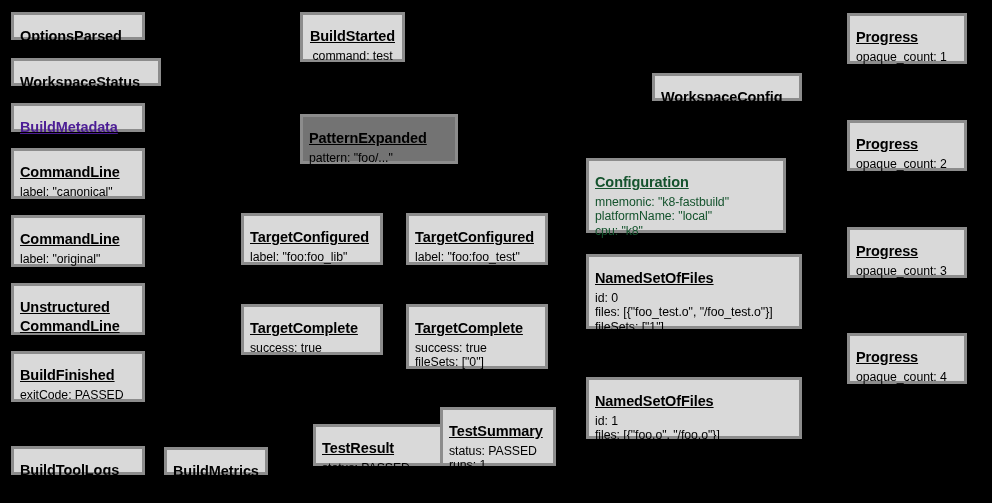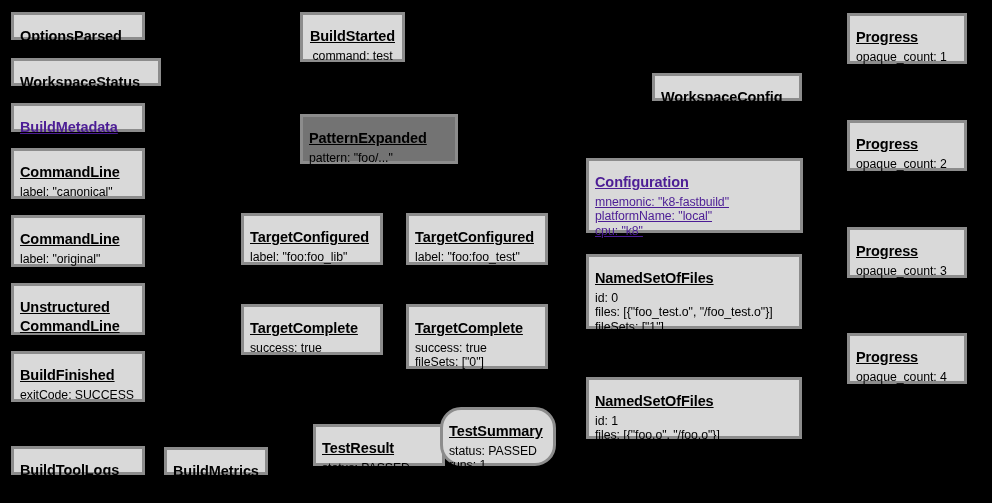--- a/index.html
+++ b/index.html
@@ -79,21 +79,21 @@
       <div class="node-fields">
         <div class="field">label: "original"</div>
       </div>
     </div>
     <div class="node" style="left: 11px; top: 283px; width: 134px; height: 52px; background: rgb(217, 217, 217); border-color: rgb(140, 140, 140); color: rgb(0, 0, 0);">
       <div class="node-title-block"><span class="node-title tline">Unstructured</span><br><span class="node-title tline">CommandLine</span></div>
     </div>
     <div class="node" style="left: 11px; top: 351px; width: 134px; height: 51px; background: rgb(217, 217, 217); border-color: rgb(140, 140, 140); color: rgb(0, 0, 0);">
       <div class="node-title-block"><span class="node-title tline">BuildFinished</span></div>
       <div class="node-fields">
-        <div class="field">exitCode: SUCCESS</div>
+        <div class="field">exitCode: PASSED</div>
       </div>
     </div>
     <div class="node" style="left: 11px; top: 446px; width: 134px; height: 29px; background: rgb(217, 217, 217); border-color: rgb(140, 140, 140); color: rgb(0, 0, 0);">
       <div class="node-title-block"><span class="node-title tline">BuildToolLogs</span></div>
     </div>
     <div class="node" style="left: 164px; top: 447px; width: 104px; height: 28px; background: rgb(217, 217, 217); border-color: rgb(140, 140, 140); color: #000000;">
       <div class="node-title-block"><span class="node-title tline">BuildMetrics</span></div>
     </div>
     <div class="node" style="left: 300px; top: 12px; width: 105px; height: 50px; background: rgb(217, 217, 217); border-color: rgb(140, 140, 140); color: rgb(0, 0, 0); text-align: center;">
       <div class="node-title-block"><span class="node-title tline">BuildStarted</span></div>
@@ -131,31 +131,31 @@
         <div class="field">success: true</div>
         <div class="field">fileSets: ["0"]</div>
       </div>
     </div>
     <div class="node" style="left: 313px; top: 424px; width: 132px; height: 42px; background: rgb(217, 217, 217); border-color: rgb(140, 140, 140); color: rgb(0, 0, 0);">
       <div class="node-title-block"><span class="node-title tline">TestResult</span></div>
       <div class="node-fields">
         <div class="field">status: PASSED</div>
       </div>
     </div>
-    <div class="node" style="left: 440px; top: 407px; width: 116px; height: 59px; background: rgb(217, 217, 217); border-color: rgb(140, 140, 140); color: rgb(0, 0, 0); border-radius: 21px;">
+    <div class="node" style="left: 440px; top: 407px; width: 116px; height: 59px; background: rgb(217, 217, 217); border-color: rgb(140, 140, 140); color: rgb(0, 0, 0);">
       <div class="node-title-block"><span class="node-title tline">TestSummary</span></div>
       <div class="node-fields">
         <div class="field">status: PASSED</div>
         <div class="field">runs: 1</div>
       </div>
     </div>
     <div class="node" style="left: 652px; top: 73px; width: 150px; height: 28px; background: rgb(217, 217, 217); border-color: rgb(140, 140, 140); color: rgb(0, 0, 0);">
       <div class="node-title-block"><span class="node-title tline">WorkspaceConfig</span></div>
     </div>
-    <div class="node" style="left: 586px; top: 158px; width: 217px; height: 75px; background: rgb(217, 217, 217); border-color: rgb(140, 140, 140); color: #4c1d95; text-decoration: underline;">
+    <div class="node" style="left: 586px; top: 158px; width: 200px; height: 75px; background: rgb(217, 217, 217); border-color: rgb(140, 140, 140); color: #14532d;">
       <div class="node-title-block"><span class="node-title tline">Configuration</span></div>
       <div class="node-fields">
         <div class="field">mnemonic: "k8-fastbuild"</div>
         <div class="field">platformName: "local"</div>
         <div class="field">cpu: "k8"</div>
       </div>
     </div>
     <div class="node" style="left: 586px; top: 254px; width: 216px; height: 75px; background: rgb(217, 217, 217); border-color: rgb(140, 140, 140); color: rgb(0, 0, 0);">
       <div class="node-title-block"><span class="node-title tline">NamedSetOfFiles</span></div>
       <div class="node-fields">

